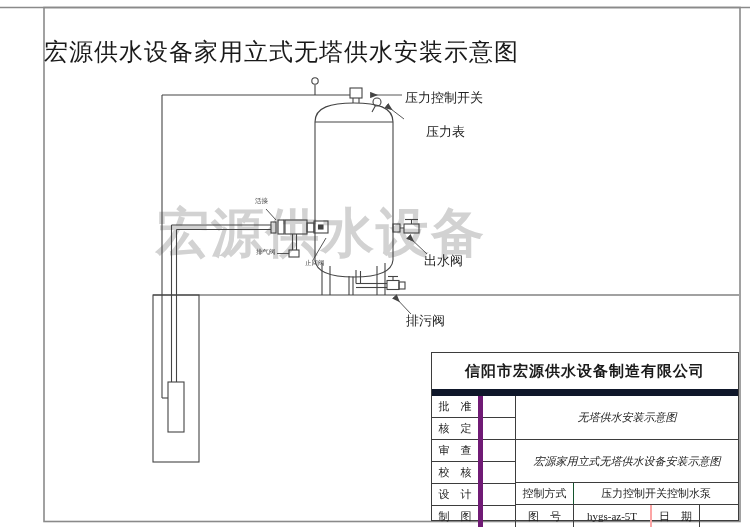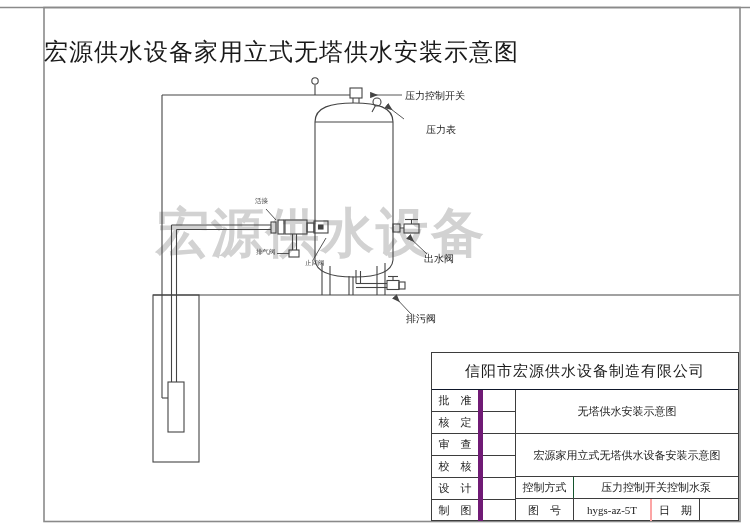--- a/index.html
+++ b/index.html
@@ -9,47 +9,47 @@
   }
   svg{position:absolute;left:0;top:0;z-index:2;}
   .watermark{
     position:absolute;left:156px;top:198px;z-index:1;
     font-size:53px;font-weight:bold;letter-spacing:2px;color:#d2d2d2;white-space:nowrap;
   }
   .drawing-title{
     position:absolute;left:44px;top:36px;width:696px;z-index:3;
     text-align:left;font-size:24px;letter-spacing:1px;color:#1a1a1a;white-space:nowrap;
   }
-  .diag-label{position:absolute;z-index:3;font-size:10px;color:#222;white-space:nowrap;}
+  .diag-label{position:absolute;z-index:3;font-size:13px;color:#222;white-space:nowrap;}
   .diag-label.tiny{font-size:6.5px;color:#444;}
   .lbl-pressure-switch{left:405px;top:89px;}
   .lbl-pressure-gauge{left:406px;top:123px;margin-left:20px;}
   .lbl-outlet-valve{left:424px;top:252px;}
   .lbl-drain-valve{left:406px;top:312px;}
   .lbl-union{left:255px;top:197px;}
   .lbl-air-valve{left:256px;top:248px;}
   .lbl-check-valve{left:305px;top:259px;}
 
   
   .tblock{
     position:absolute;left:431px;top:352px;width:308px;height:169px;z-index:3;
     border:1.2px solid #3d3d3d;box-sizing:border-box;background:#fff;
     font-size:11px;color:#1a1a1a;
   }
   .tb-company{
-    height:36px;border-bottom:1px solid #0f172a;display:flex;align-items:center;justify-content:center;
-    font-size:15px;font-weight:normal;letter-spacing:1px;
+    height:36px;border-bottom:7px solid #0f172a;display:flex;align-items:center;justify-content:center;
+    font-size:15px;font-weight:bold;letter-spacing:1px;
   }
   .tb-body{display:flex;height:131px;}
   .tb-col-labels{width:51px;display:flex;flex-direction:column;border-right:5px solid #701a75;box-sizing:border-box;}
   .tb-col-sign{width:33px;display:flex;flex-direction:column;border-right:1px solid #3d3d3d;box-sizing:border-box;}
   .tb-row{flex:1;border-bottom:1px solid #3d3d3d;display:flex;align-items:center;justify-content:center;box-sizing:border-box;}
   .tb-row:last-child{border-bottom:none;}
   .tb-col-main{flex:1;display:flex;flex-direction:column;}
-  .tb-name-cell{height:43.7px;border-bottom:1px solid #3d3d3d;display:flex;align-items:center;justify-content:center;box-sizing:border-box;text-align:center;}
+  .tb-name-cell{height:43.7px;border-bottom:1px solid #3d3d3d;display:flex;align-items:center;justify-content:center;box-sizing:border-box;text-align:center;font-style:italic;}
   .tb-ctl-row{height:21.8px;border-bottom:1px solid #3d3d3d;display:flex;box-sizing:border-box;}
   .tb-last-row{height:21.8px;display:flex;box-sizing:border-box;}
   .tb-cell{display:flex;align-items:center;justify-content:center;box-sizing:border-box;}
   .tb-ctl-label{width:58px;border-right:1px solid #14532d;}
   .tb-ctl-value{flex:1;}
   .tb-no-label{width:58px;border-right:1px solid #3d3d3d;}
   .tb-no-value{width:78px;border-right:2px solid #fca5a5;}
   .tb-date-label{width:48px;border-right:1px solid #3d3d3d;}
   .tb-empty{flex:1;}
 </style>

